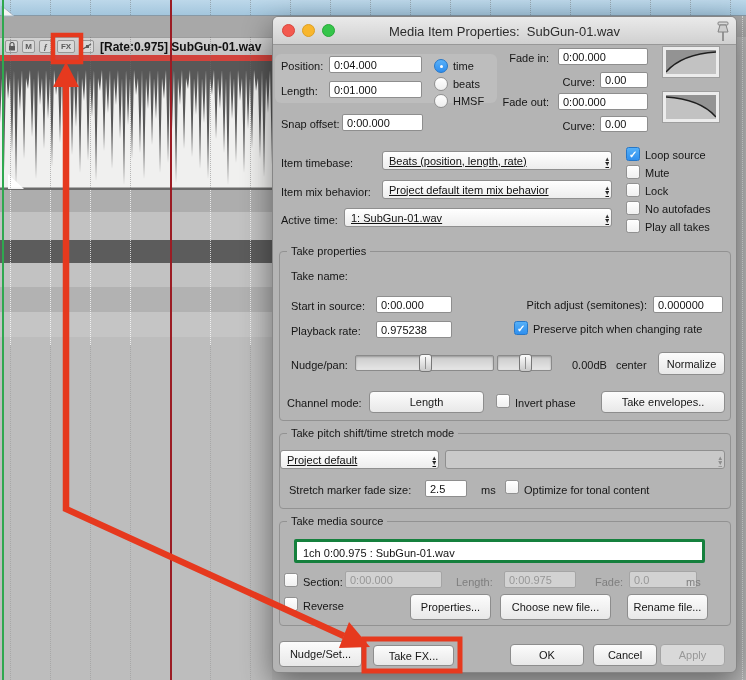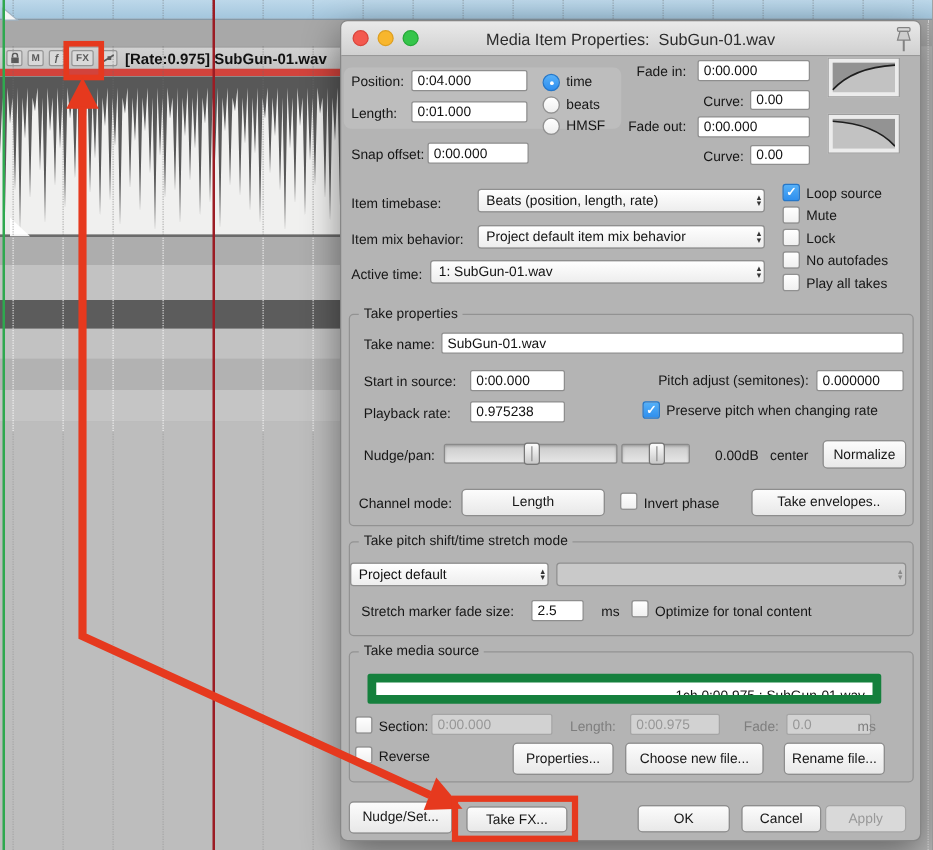--- a/index.html
+++ b/index.html
@@ -33,21 +33,21 @@
   .lbl.r{text-align:right;}
   .inp{position:absolute;background:#fff;border:1px solid #8e8e8e;border-radius:2px;box-sizing:border-box;
        font:11px "Liberation Sans",sans-serif;color:#111;padding:0 4px;outline:none;}
   .inp.dis{background:#d2d2d2;color:#979797;border-color:#a5a5a5;}
   .btn{position:absolute;background:linear-gradient(#fcfcfc,#e8e8e8);border:1px solid #8d8d8d;border-radius:4px;
        box-sizing:border-box;display:flex;align-items:center;justify-content:center;
        font:11px "Liberation Sans",sans-serif;color:#161616;padding:0;}
   .btn.dis{background:#d9d9d9;color:#989898;border-color:#a5a5a5;}
   .dd{position:absolute;background:linear-gradient(#fff,#ededed);border:1px solid #8f8f8f;border-radius:3px;
       box-sizing:border-box;display:flex;align-items:center;justify-content:space-between;
-      font:11px "Liberation Sans",sans-serif;color:#111;padding:0 2px 0 6px;}
+      font:11px "Liberation Sans",sans-serif;color:#111;padding:0 2px 0 6px;text-decoration:underline;}
   .dd.dis{background:#c9c9c9;color:#9a9a9a;}
   .chev{display:flex;flex-direction:column;align-items:center;justify-content:center;color:#333;}
   .chev::before{content:"▴";font-size:7px;line-height:5px;}
   .chev::after{content:"▾";font-size:7px;line-height:5px;}
   .cb{position:absolute;width:14px;height:14px;background:linear-gradient(#fff,#f0f0f0);border:1px solid #919191;
       border-radius:2.5px;box-sizing:border-box;}
   .cb.on{background:linear-gradient(#55b0f8,#2f8fee);border-color:#2577c9;}
   .cb.on::after{content:"✓";position:absolute;left:2px;top:0px;font:bold 10px/13px "Liberation Sans",sans-serif;color:#fff;}
   .radio{position:absolute;width:14px;height:14px;border-radius:50%;background:linear-gradient(#fff,#eee);
          border:1px solid #919191;box-sizing:border-box;}
@@ -55,22 +55,22 @@
   .radio.on::after{content:"";position:absolute;left:4.5px;top:4.5px;width:3px;height:3px;border-radius:50%;background:#fff;}
   .fs{position:absolute;border:1px solid #929292;border-radius:4px;box-sizing:border-box;}
   .legend{position:absolute;font:11px/13px "Liberation Sans",sans-serif;color:#161616;background:#b4b4b4;
           padding:0 4px;white-space:nowrap;}
   .slider{position:absolute;height:16px;background:linear-gradient(#cacaca,#e6e6e6);border:1px solid #8a8a8a;
           border-radius:2px;box-sizing:border-box;box-shadow:inset 0 1px 2px rgba(0,0,0,.25);}
   .thumb{position:absolute;top:-2px;width:13px;height:18px;background:linear-gradient(#fdfdfd,#c9c9c9);
          border:1px solid #777;border-radius:3px;box-sizing:border-box;}
   .thumb::after{content:"";position:absolute;left:5px;top:2px;width:1px;height:12px;background:#8f8f8f;}
   .thumbframe{position:absolute;background:#ececec;border:1px solid #9e9e9e;box-sizing:border-box;padding:3px;}
-  .infobox{position:absolute;background:#fff;border:7px solid #15803d;border-radius:2px;box-sizing:border-box;
-           font:11px/22px "Liberation Sans",sans-serif;color:#111;padding:0 6px;white-space:nowrap;overflow:hidden;text-align:right;}
+  .infobox{position:absolute;background:#fff;border:3px solid #15803d;border-radius:2px;box-sizing:border-box;
+           font:11px/22px "Liberation Sans",sans-serif;color:#111;padding:0 6px;white-space:nowrap;overflow:hidden;}
   .overlay{left:0;top:0;width:746px;height:680px;z-index:50;pointer-events:none;}
 </style>
 </head>
 <body>
 
 <div id="stage">
 
   <div class="abs ruler"></div>
   <svg class="abs" style="left:0;top:6px;z-index:3" width="20" height="12">
     <polygon points="2,0 2,10 14,10" fill="#f5f5f5" stroke="#9fb3c2" stroke-width="1"></polygon>
@@ -231,21 +231,20 @@
     <div class="cb" style="left:353px;top:166px"></div>
     <div class="lbl" style="left:372px;top:168px">Lock</div>
     <div class="cb" style="left:353px;top:184px"></div>
     <div class="lbl" style="left:372px;top:186px">No autofades</div>
     <div class="cb" style="left:353px;top:202px"></div>
     <div class="lbl" style="left:372px;top:204px">Play all takes</div>
 
     <div class="fs" style="left:6px;top:234px;width:452px;height:170px"></div>
     <div class="legend" style="left:14px;top:228px">Take properties</div>
     <div class="lbl" style="left:18px;top:253px">Take name:</div>
-    <input class="inp" style="left: 80px; top: 249px; width: 370px; height: 17px;" value="SubGun-01.wav">
     <div class="lbl" style="left:18px;top:283px">Start in source:</div>
     <input class="inp" style="left: 103px; top: 279px; width: 76px; height: 17px;" value="0:00.000">
     <div class="lbl r" style="left:238px;top:282px;width:136px">Pitch adjust (semitones):</div>
     <input class="inp" style="left: 380px; top: 279px; width: 70px; height: 17px;" value="0.000000">
     <div class="lbl" style="left:18px;top:308px">Playback rate:</div>
     <input class="inp" style="left: 103px; top: 304px; width: 76px; height: 17px;" value="0.975238">
     <div class="cb on" style="left:241px;top:304px"></div>
     <div class="lbl" style="left:260px;top:306px">Preserve pitch when changing rate</div>
 
     <div class="lbl" style="left:18px;top:342px">Nudge/pan:</div>

